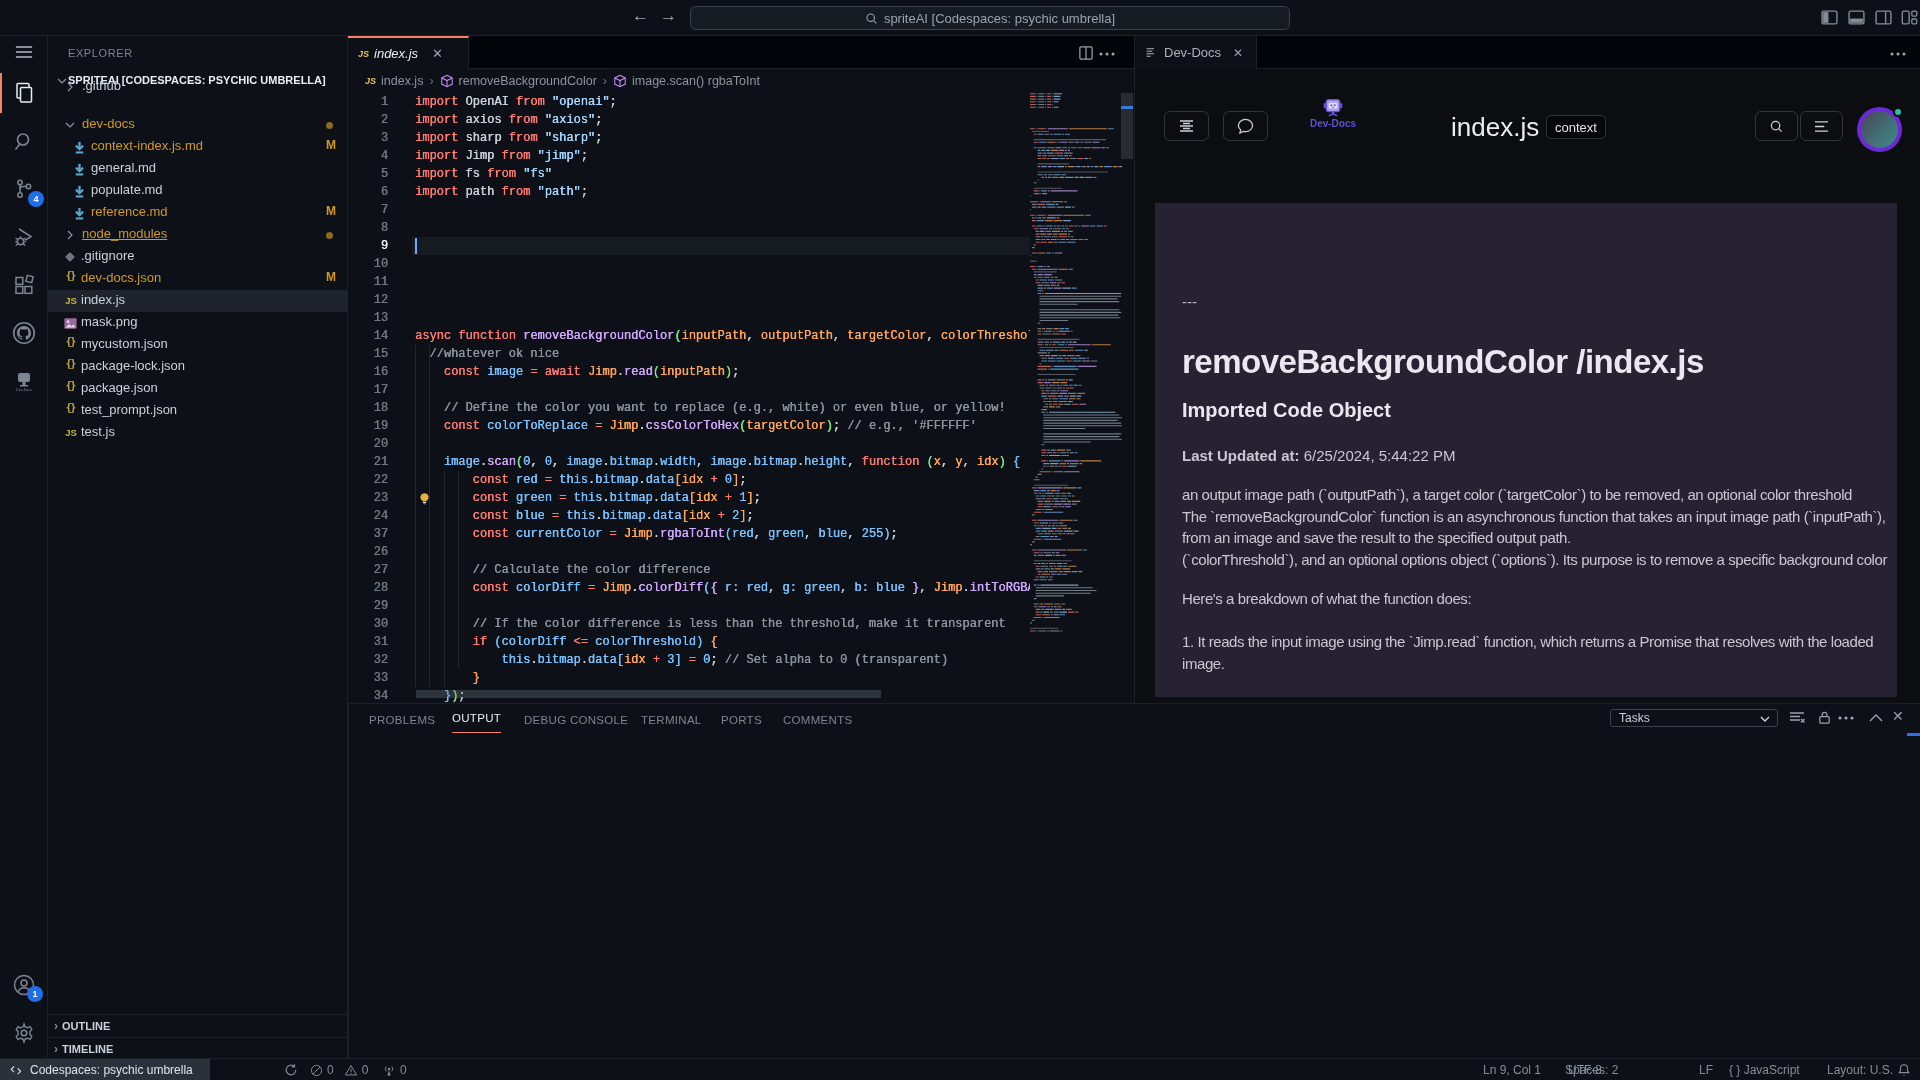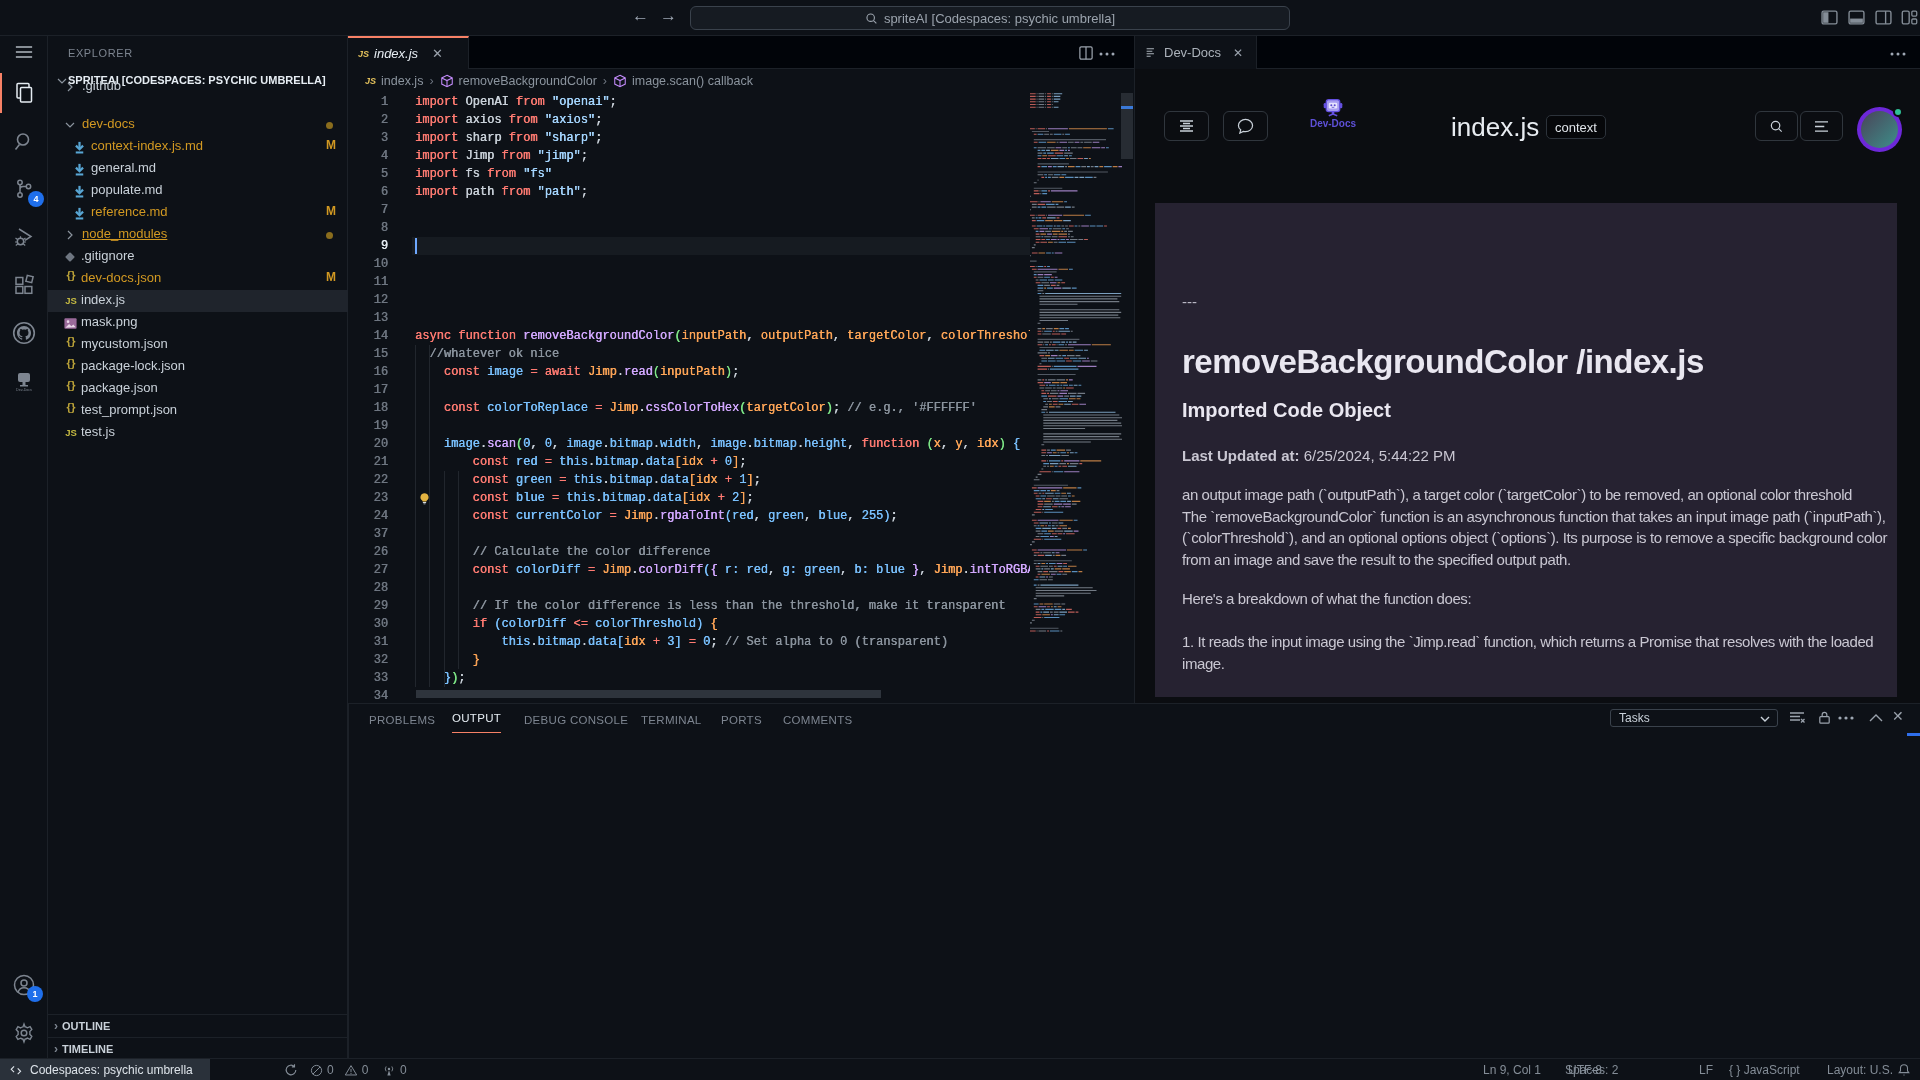--- a/index.html
+++ b/index.html
@@ -304,21 +304,21 @@
     <span>index.js</span>
     <span style="margin:0 6px;color:#6e7681;">›</span>
     <svg width="14" height="14" viewBox="0 0 16 16" style="margin-right:5px;">
         <path d="M8 1.5 L14 4.5 V11.5 L8 14.5 L2 11.5 V4.5 Z M2 4.5 L8 7.5 L14 4.5 M8 7.5 V14.5" fill="none" stroke="#c38bfa" stroke-width="1.2"></path>
       </svg>
     <span>removeBackgroundColor</span>
     <span style="margin:0 6px;color:#6e7681;">›</span>
     <svg width="14" height="14" viewBox="0 0 16 16" style="margin-right:5px;">
         <path d="M8 1.5 L14 4.5 V11.5 L8 14.5 L2 11.5 V4.5 Z M2 4.5 L8 7.5 L14 4.5 M8 7.5 V14.5" fill="none" stroke="#c38bfa" stroke-width="1.2"></path>
       </svg>
-    <span>image.scan() callback</span>
+    <span>image.scan() rgbaToInt</span>
   </div>
   <div id="code">
     <div id="curline"></div>
     <div id="gutter">
         <div class="ln" style="color:#6e7681">1</div>
         <div class="ln" style="color:#6e7681">2</div>
         <div class="ln" style="color:#6e7681">3</div>
         <div class="ln" style="color:#6e7681">4</div>
         <div class="ln" style="color:#6e7681">5</div>
         <div class="ln" style="color:#6e7681">6</div>
@@ -362,20 +362,21 @@
 <div class="cl"></div>
 <div class="cl"></div>
 <div class="cl"></div>
 <div class="cl"></div>
 <div class="cl"></div>
 <div class="cl"></div>
 <div class="cl"><span style="color:#ff7b72">async&nbsp;</span><span style="color:#ff7b72">function&nbsp;</span><span style="color:#d2a8ff">removeBackgroundColor</span><span style="color:#7ee787">(</span><span style="color:#ffa657">inputPath</span><span style="color:#c9d1d9">,&nbsp;</span><span style="color:#ffa657">outputPath</span><span style="color:#c9d1d9">,&nbsp;</span><span style="color:#ffa657">targetColor</span><span style="color:#c9d1d9">,&nbsp;</span><span style="color:#ffa657">colorThreshold</span></div>
 <div class="cl"><span style="color:#c9d1d9">&nbsp;&nbsp;</span><span style="color:#8b949e">//whatever&nbsp;ok&nbsp;nice</span></div>
 <div class="cl"><span style="color:#c9d1d9">&nbsp;&nbsp;&nbsp;&nbsp;</span><span style="color:#ff7b72">const&nbsp;</span><span style="color:#79c0fd">image</span><span style="color:#ff7b72">&nbsp;=&nbsp;</span><span style="color:#ff7b72">await&nbsp;</span><span style="color:#ffa657">Jimp</span><span style="color:#c9d1d9">.</span><span style="color:#d2a8ff">read</span><span style="color:#7ee787">(</span><span style="color:#ffa657">inputPath</span><span style="color:#7ee787">)</span><span style="color:#c9d1d9">;</span></div>
 <div class="cl"></div>
+<div class="cl"><span style="color:#c9d1d9">&nbsp;&nbsp;&nbsp;&nbsp;</span><span style="color:#8b949e">//&nbsp;Define&nbsp;the&nbsp;color&nbsp;you&nbsp;want&nbsp;to&nbsp;replace&nbsp;(e.g.,&nbsp;white)&nbsp;or&nbsp;even&nbsp;blue,&nbsp;or&nbsp;yellow!</span></div>
 <div class="cl"><span style="color:#c9d1d9">&nbsp;&nbsp;&nbsp;&nbsp;</span><span style="color:#ff7b72">const&nbsp;</span><span style="color:#79c0fd">colorToReplace</span><span style="color:#ff7b72">&nbsp;=&nbsp;</span><span style="color:#ffa657">Jimp</span><span style="color:#c9d1d9">.</span><span style="color:#d2a8ff">cssColorToHex</span><span style="color:#7ee787">(</span><span style="color:#ffa657">targetColor</span><span style="color:#7ee787">)</span><span style="color:#c9d1d9">;</span><span style="color:#8b949e">&nbsp;//&nbsp;e.g.,&nbsp;'#FFFFFF'</span></div>
 <div class="cl"></div>
 <div class="cl"><span style="color:#c9d1d9">&nbsp;&nbsp;&nbsp;&nbsp;</span><span style="color:#79c0fd">image</span><span style="color:#c9d1d9">.</span><span style="color:#d2a8ff">scan</span><span style="color:#7ee787">(</span><span style="color:#79c0fd">0</span><span style="color:#c9d1d9">,&nbsp;</span><span style="color:#79c0fd">0</span><span style="color:#c9d1d9">,&nbsp;</span><span style="color:#79c0fd">image</span><span style="color:#c9d1d9">.</span><span style="color:#79c0fd">bitmap</span><span style="color:#c9d1d9">.</span><span style="color:#79c0fd">width</span><span style="color:#c9d1d9">,&nbsp;</span><span style="color:#79c0fd">image</span><span style="color:#c9d1d9">.</span><span style="color:#79c0fd">bitmap</span><span style="color:#c9d1d9">.</span><span style="color:#79c0fd">height</span><span style="color:#c9d1d9">,&nbsp;</span><span style="color:#ff7b72">function&nbsp;</span><span style="color:#7ee787">(</span><span style="color:#ffa657">x</span><span style="color:#c9d1d9">,&nbsp;</span><span style="color:#ffa657">y</span><span style="color:#c9d1d9">,&nbsp;</span><span style="color:#ffa657">idx</span><span style="color:#7ee787">)</span><span style="color:#79c0fd">&nbsp;{</span></div>
 <div class="cl"><span style="color:#c9d1d9">&nbsp;&nbsp;&nbsp;&nbsp;&nbsp;&nbsp;&nbsp;&nbsp;</span><span style="color:#ff7b72">const&nbsp;</span><span style="color:#79c0fd">red</span><span style="color:#ff7b72">&nbsp;=&nbsp;</span><span style="color:#79c0fd">this</span><span style="color:#c9d1d9">.</span><span style="color:#79c0fd">bitmap</span><span style="color:#c9d1d9">.</span><span style="color:#79c0fd">data</span><span style="color:#ffa657">[</span><span style="color:#ffa657">idx</span><span style="color:#ff7b72">&nbsp;+&nbsp;</span><span style="color:#79c0fd">0</span><span style="color:#ffa657">]</span><span style="color:#c9d1d9">;</span></div>
 <div class="cl"><span style="color:#c9d1d9">&nbsp;&nbsp;&nbsp;&nbsp;&nbsp;&nbsp;&nbsp;&nbsp;</span><span style="color:#ff7b72">const&nbsp;</span><span style="color:#79c0fd">green</span><span style="color:#ff7b72">&nbsp;=&nbsp;</span><span style="color:#79c0fd">this</span><span style="color:#c9d1d9">.</span><span style="color:#79c0fd">bitmap</span><span style="color:#c9d1d9">.</span><span style="color:#79c0fd">data</span><span style="color:#ffa657">[</span><span style="color:#ffa657">idx</span><span style="color:#ff7b72">&nbsp;+&nbsp;</span><span style="color:#79c0fd">1</span><span style="color:#ffa657">]</span><span style="color:#c9d1d9">;</span></div>
 <div class="cl"><span style="color:#c9d1d9">&nbsp;&nbsp;&nbsp;&nbsp;&nbsp;&nbsp;&nbsp;&nbsp;</span><span style="color:#ff7b72">const&nbsp;</span><span style="color:#79c0fd">blue</span><span style="color:#ff7b72">&nbsp;=&nbsp;</span><span style="color:#79c0fd">this</span><span style="color:#c9d1d9">.</span><span style="color:#79c0fd">bitmap</span><span style="color:#c9d1d9">.</span><span style="color:#79c0fd">data</span><span style="color:#ffa657">[</span><span style="color:#ffa657">idx</span><span style="color:#ff7b72">&nbsp;+&nbsp;</span><span style="color:#79c0fd">2</span><span style="color:#ffa657">]</span><span style="color:#c9d1d9">;</span></div>
 <div class="cl"><span style="color:#c9d1d9">&nbsp;&nbsp;&nbsp;&nbsp;&nbsp;&nbsp;&nbsp;&nbsp;</span><span style="color:#ff7b72">const&nbsp;</span><span style="color:#79c0fd">currentColor</span><span style="color:#ff7b72">&nbsp;=&nbsp;</span><span style="color:#ffa657">Jimp</span><span style="color:#c9d1d9">.</span><span style="color:#d2a8ff">rgbaToInt</span><span style="color:#79c0fd">(</span><span style="color:#79c0fd">red</span><span style="color:#c9d1d9">,&nbsp;</span><span style="color:#79c0fd">green</span><span style="color:#c9d1d9">,&nbsp;</span><span style="color:#79c0fd">blue</span><span style="color:#c9d1d9">,&nbsp;</span><span style="color:#79c0fd">255</span><span style="color:#79c0fd">)</span><span style="color:#c9d1d9">;</span></div>
 <div class="cl"></div>
 <div class="cl"><span style="color:#c9d1d9">&nbsp;&nbsp;&nbsp;&nbsp;&nbsp;&nbsp;&nbsp;&nbsp;</span><span style="color:#8b949e">//&nbsp;Calculate&nbsp;the&nbsp;color&nbsp;difference</span></div>
 <div class="cl"><span style="color:#c9d1d9">&nbsp;&nbsp;&nbsp;&nbsp;&nbsp;&nbsp;&nbsp;&nbsp;</span><span style="color:#ff7b72">const&nbsp;</span><span style="color:#79c0fd">colorDiff</span><span style="color:#ff7b72">&nbsp;=&nbsp;</span><span style="color:#ffa657">Jimp</span><span style="color:#c9d1d9">.</span><span style="color:#d2a8ff">colorDiff</span><span style="color:#79c0fd">(</span><span style="color:#d2a8ff">{</span><span style="color:#79c0fd">&nbsp;r:&nbsp;</span><span style="color:#79c0fd">red</span><span style="color:#c9d1d9">,&nbsp;</span><span style="color:#79c0fd">g:&nbsp;</span><span style="color:#79c0fd">green</span><span style="color:#c9d1d9">,&nbsp;</span><span style="color:#79c0fd">b:&nbsp;</span><span style="color:#79c0fd">blue</span><span style="color:#d2a8ff">&nbsp;}</span><span style="color:#c9d1d9">,&nbsp;</span><span style="color:#ffa657">Jimp</span><span style="color:#c9d1d9">.</span><span style="color:#d2a8ff">intToRGBA</span></div>
@@ -477,22 +478,22 @@
 
     <div id="ddcard">
       <div class="inner">
         <div style="position:absolute;top:90px;color:#b9b7c4;">---</div>
         <h1 style="position:absolute;top:140px;width:700px;">removeBackgroundColor /index.js</h1>
         <h2 style="position:absolute;top:196px;">Imported Code Object</h2>
         <div style="position:absolute;top:244px;"><b>Last Updated at:</b> 6/25/2024, 5:44:22 PM</div>
         <div style="position:absolute;top:281px;">
           <div class="pline">an output image path (`outputPath`), a target color (`targetColor`) to be removed, an optional color threshold</div>
           <div class="pline">The `removeBackgroundColor` function is an asynchronous function that takes an input image path (`inputPath`),</div>
+          <div class="pline">from an image and save the result to the specified output path.</div>
           <div class="pline">(`colorThreshold`), and an optional options object (`options`). Its purpose is to remove a specific background color</div>
-          <div class="pline">from an image and save the result to the specified output path.</div>
         </div>
         <div style="position:absolute;top:385px;" class="pline">Here's a breakdown of what the function does:</div>
         <div style="position:absolute;top:428px;">
           <div class="pline">1. It reads the input image using the `Jimp.read` function, which returns a Promise that resolves with the loaded</div>
           <div class="pline">image.</div>
         </div>
       </div>
     </div>
   </div>
 </div>

